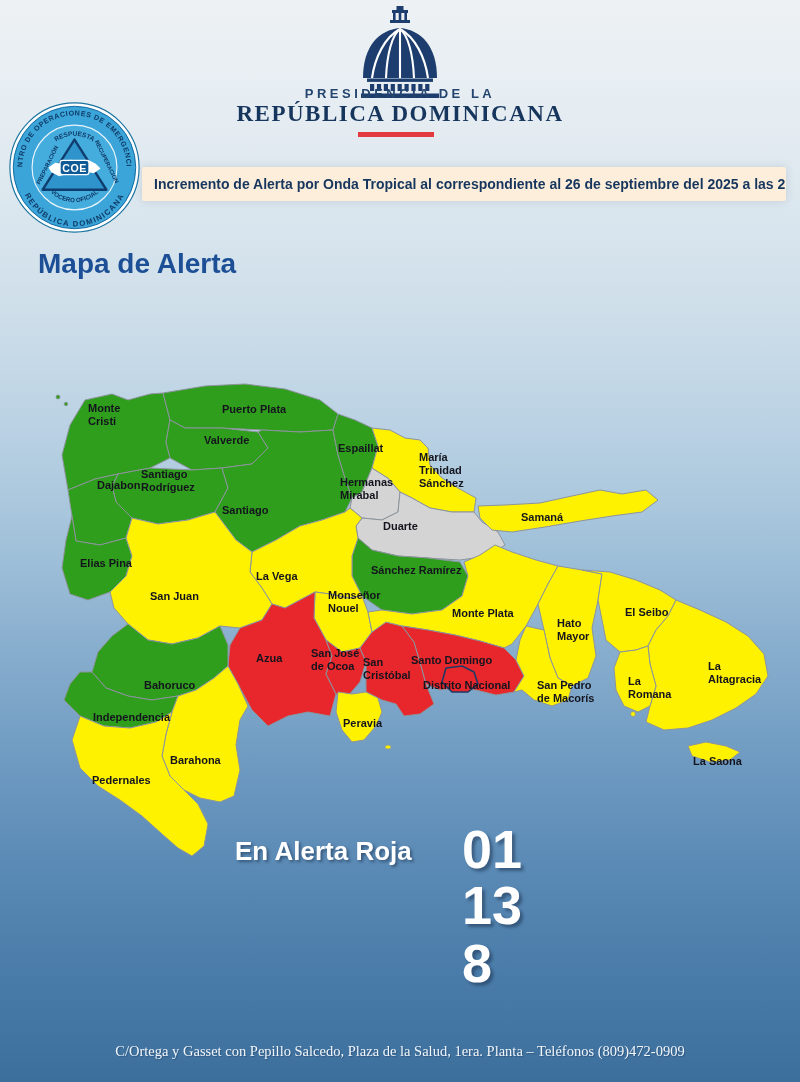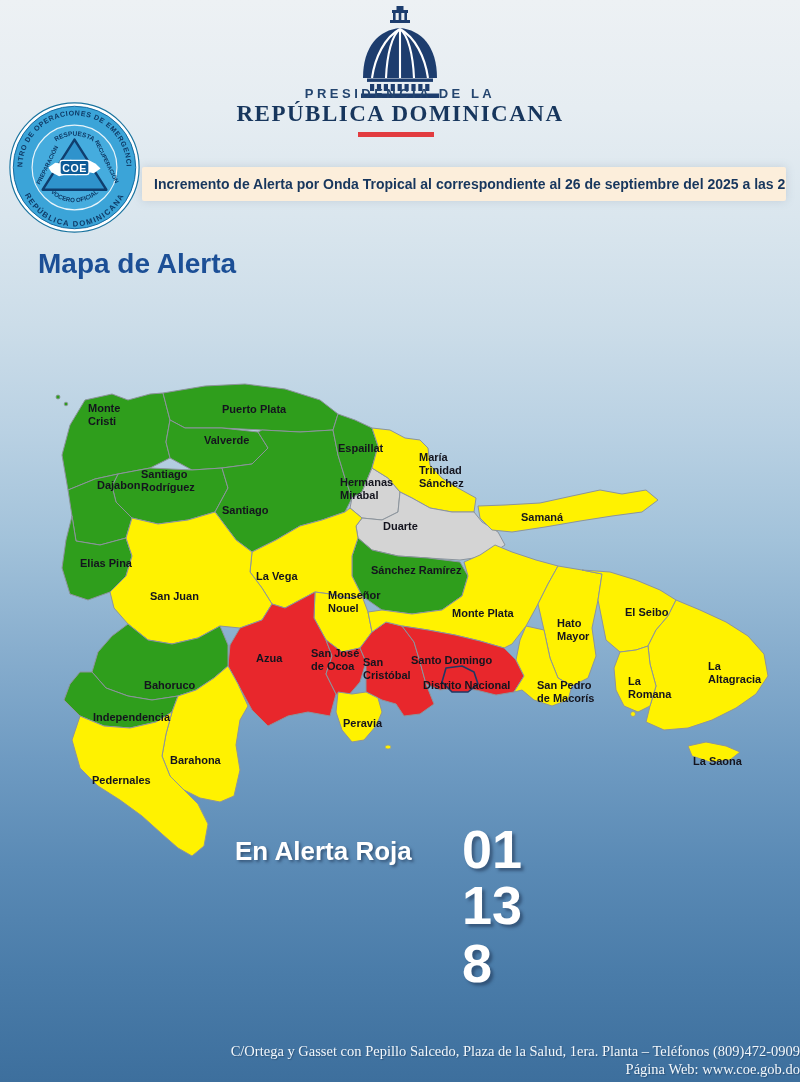--- a/index.html
+++ b/index.html
@@ -22,21 +22,21 @@
   .title{position:absolute;top:248px;left:38px;font-size:28px;font-weight:bold;color:#1C4F96;}
   .map{position:absolute;top:380px;left:0;}
   .prov{stroke:#8C949C;stroke-width:1;stroke-linejoin:round;}
   .prov.dn{stroke:#1F3864;stroke-width:1.6;}
   .plabel{font-family:"Liberation Sans",sans-serif;font-weight:bold;font-size:11px;fill:#14141E;}
   .islet{stroke:#8C949C;stroke-width:.8;}
   .stat-label{position:absolute;left:201px;font-size:26px;font-weight:bold;color:#FFFFFF;
     text-shadow:2px 2px 3px rgba(25,45,75,.55);margin-left:34px;}
   .stat-value{position:absolute;left:462px;font-size:54px;line-height:1;font-weight:bold;color:#FFFFFF;
     text-shadow:3px 3px 3px rgba(25,45,75,.5);}
-  .footer-line{position:absolute;left:0;width:800px;text-align:right;
+  .footer-line{position:absolute;left:0;width:800px;text-align:center;
     font-family:"Liberation Serif",serif;font-size:14.5px;color:#F2F7FB;
     text-shadow:1px 1px 1px rgba(20,40,70,.4);}
   .coe-ring-text{font-weight:bold;fill:#0E3A66;}
 </style>
 </head>
 <body>
 
 <div class="page">
 
   <svg class="dome" width="110" height="96" viewBox="0 0 110 96">
@@ -179,14 +179,13 @@
         <text x="693" y="765" class="plabel"><tspan x="693" dy="0">La Saona</tspan></text>
       </g>
   </svg>
 
   <div class="stat-label" style="top:836px">En Alerta Roja</div>
   <div class="stat-value" style="top:822px">01</div>
   <div class="stat-value" style="top:878px">13</div>
   <div class="stat-value" style="top:936px">8</div>
 
   <div class="footer-line" style="top:1043px">C/Ortega y Gasset con Pepillo Salcedo, Plaza de la Salud, 1era. Planta – Teléfonos (809)472-0909</div>
-  <div class="footer-line" style="top:1061px">Página Web: www.coe.gob.do</div>
 </div>
 
 </body></html>

